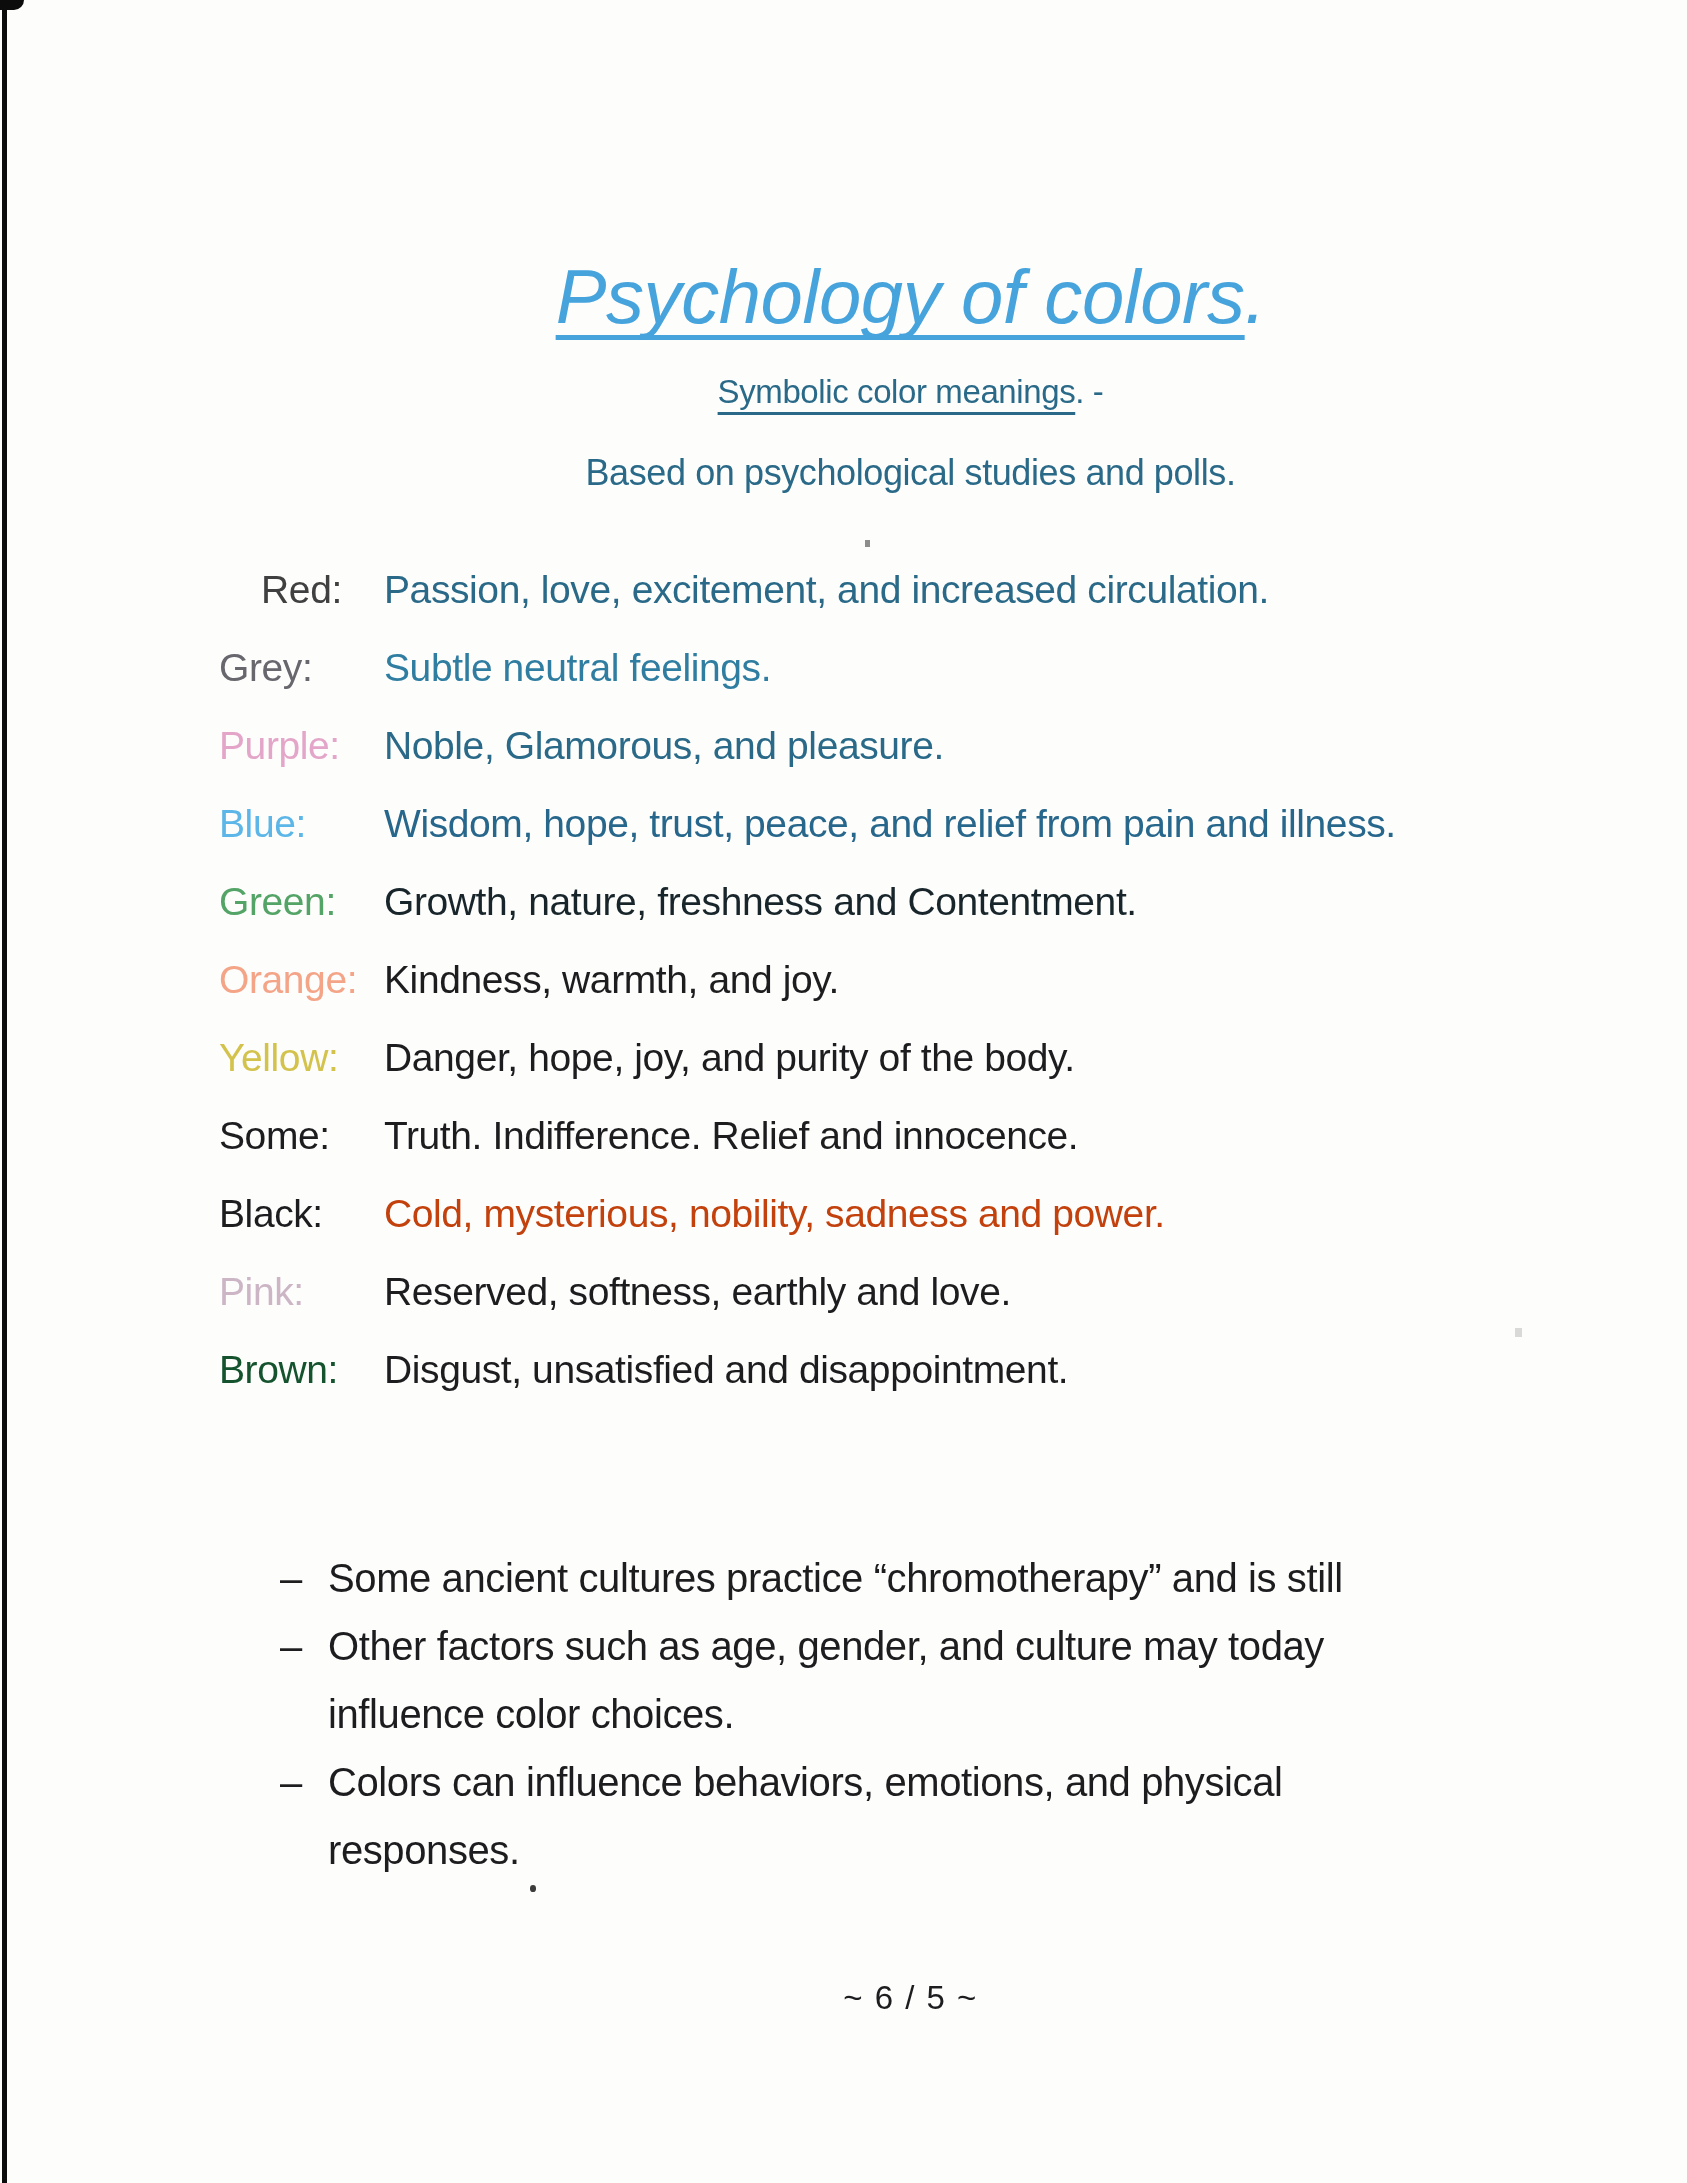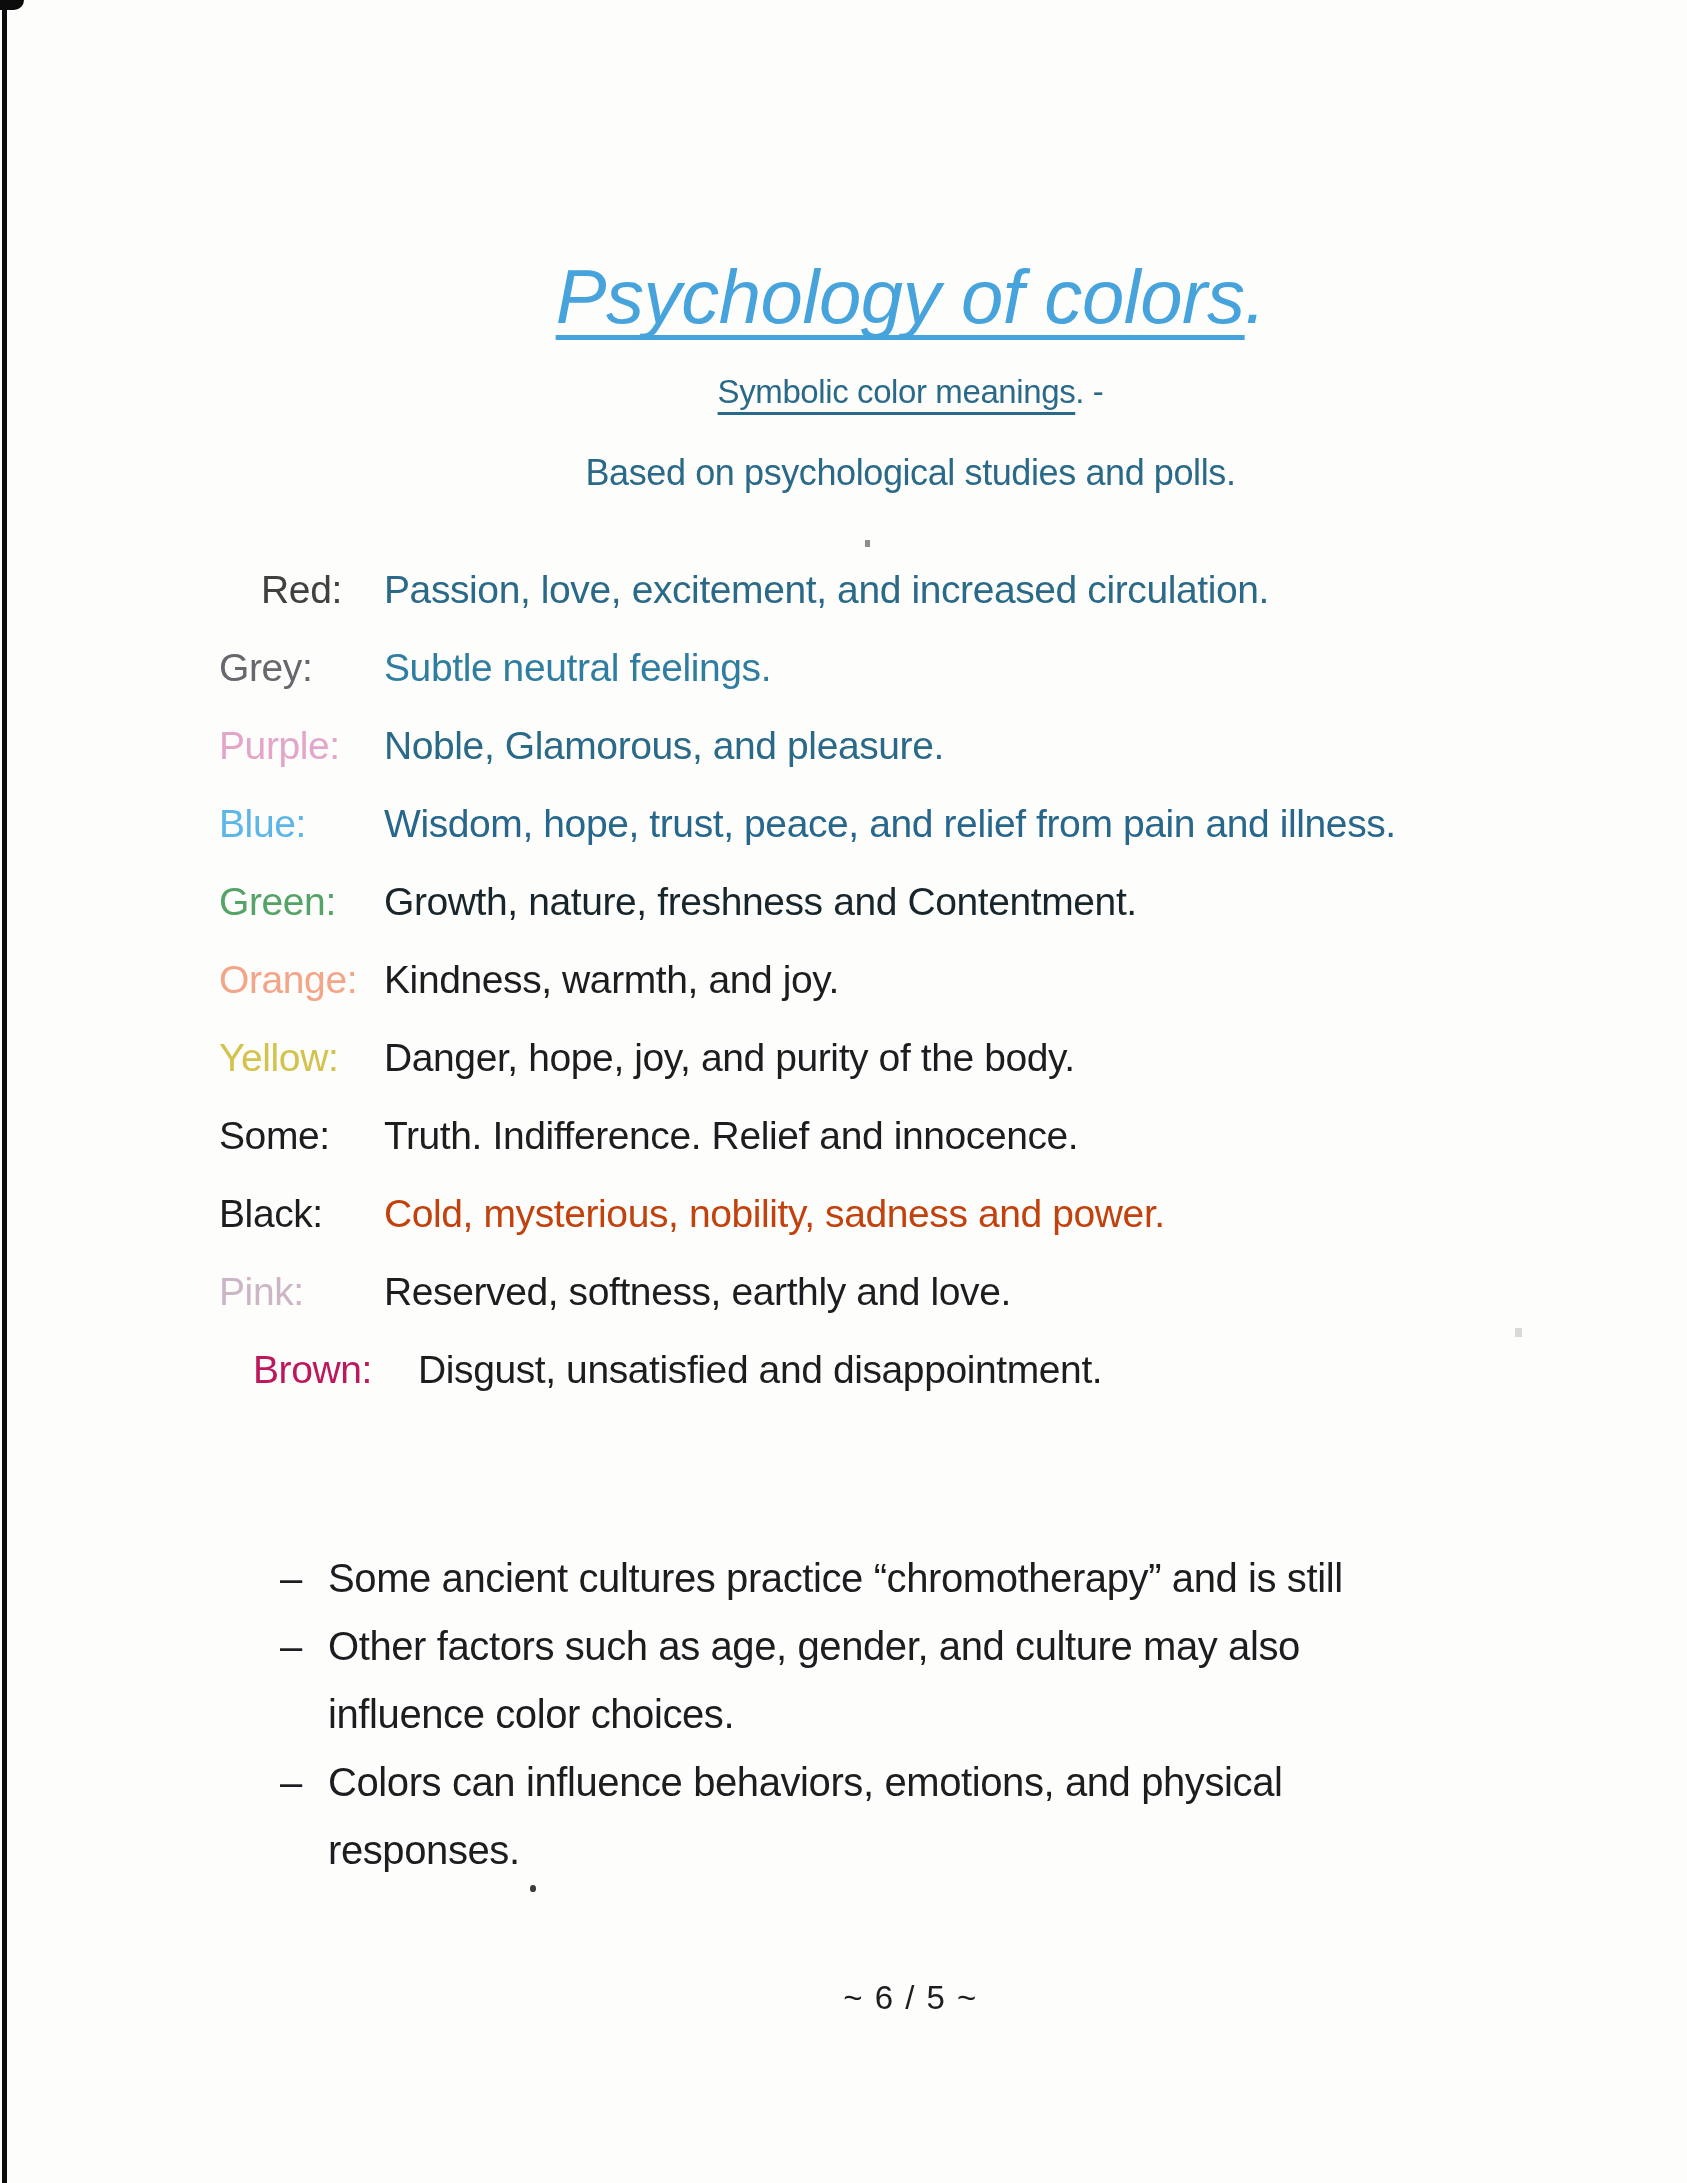--- a/index.html
+++ b/index.html
@@ -134,37 +134,37 @@
     <span class="label" style="color: rgb(29, 29, 31);">Black:</span>
     <span class="desc" style="color: #c2410c;">Cold, mysterious, nobility, sadness and power.</span>
   </div>
 
   <div class="color-row">
     <span class="label" style="color: rgb(204, 181, 197);">Pink:</span>
     <span class="desc" style="color: rgb(29, 29, 31);">Reserved, softness, earthly and love.</span>
   </div>
 
   <div class="color-row">
-    <span class="label" style="color: #be185d; margin-left: 34px;">Brown:</span>
+    <span class="label" style="color: #14532d;">Brown:</span>
     <span class="desc" style="color: rgb(29, 29, 31);">Disgust, unsatisfied and disappointment.</span>
   </div>
 </div>
 
   <div class="notes">
   <div class="note">
     <span class="marker">–</span>
     <span class="lines">
           <div>Some ancient cultures practice “chromotherapy” and is still</div>
         </span>
   </div>
 
   <div class="note">
     <span class="marker">–</span>
     <span class="lines">
-          <div>Other factors such as age, gender, and culture may also</div>
+          <div>Other factors such as age, gender, and culture may today</div>
           <div>influence color choices.</div>
         </span>
   </div>
 
   <div class="note">
     <span class="marker">–</span>
     <span class="lines">
           <div>Colors can influence behaviors, emotions, and physical</div>
           <div>responses.</div>
         </span>

